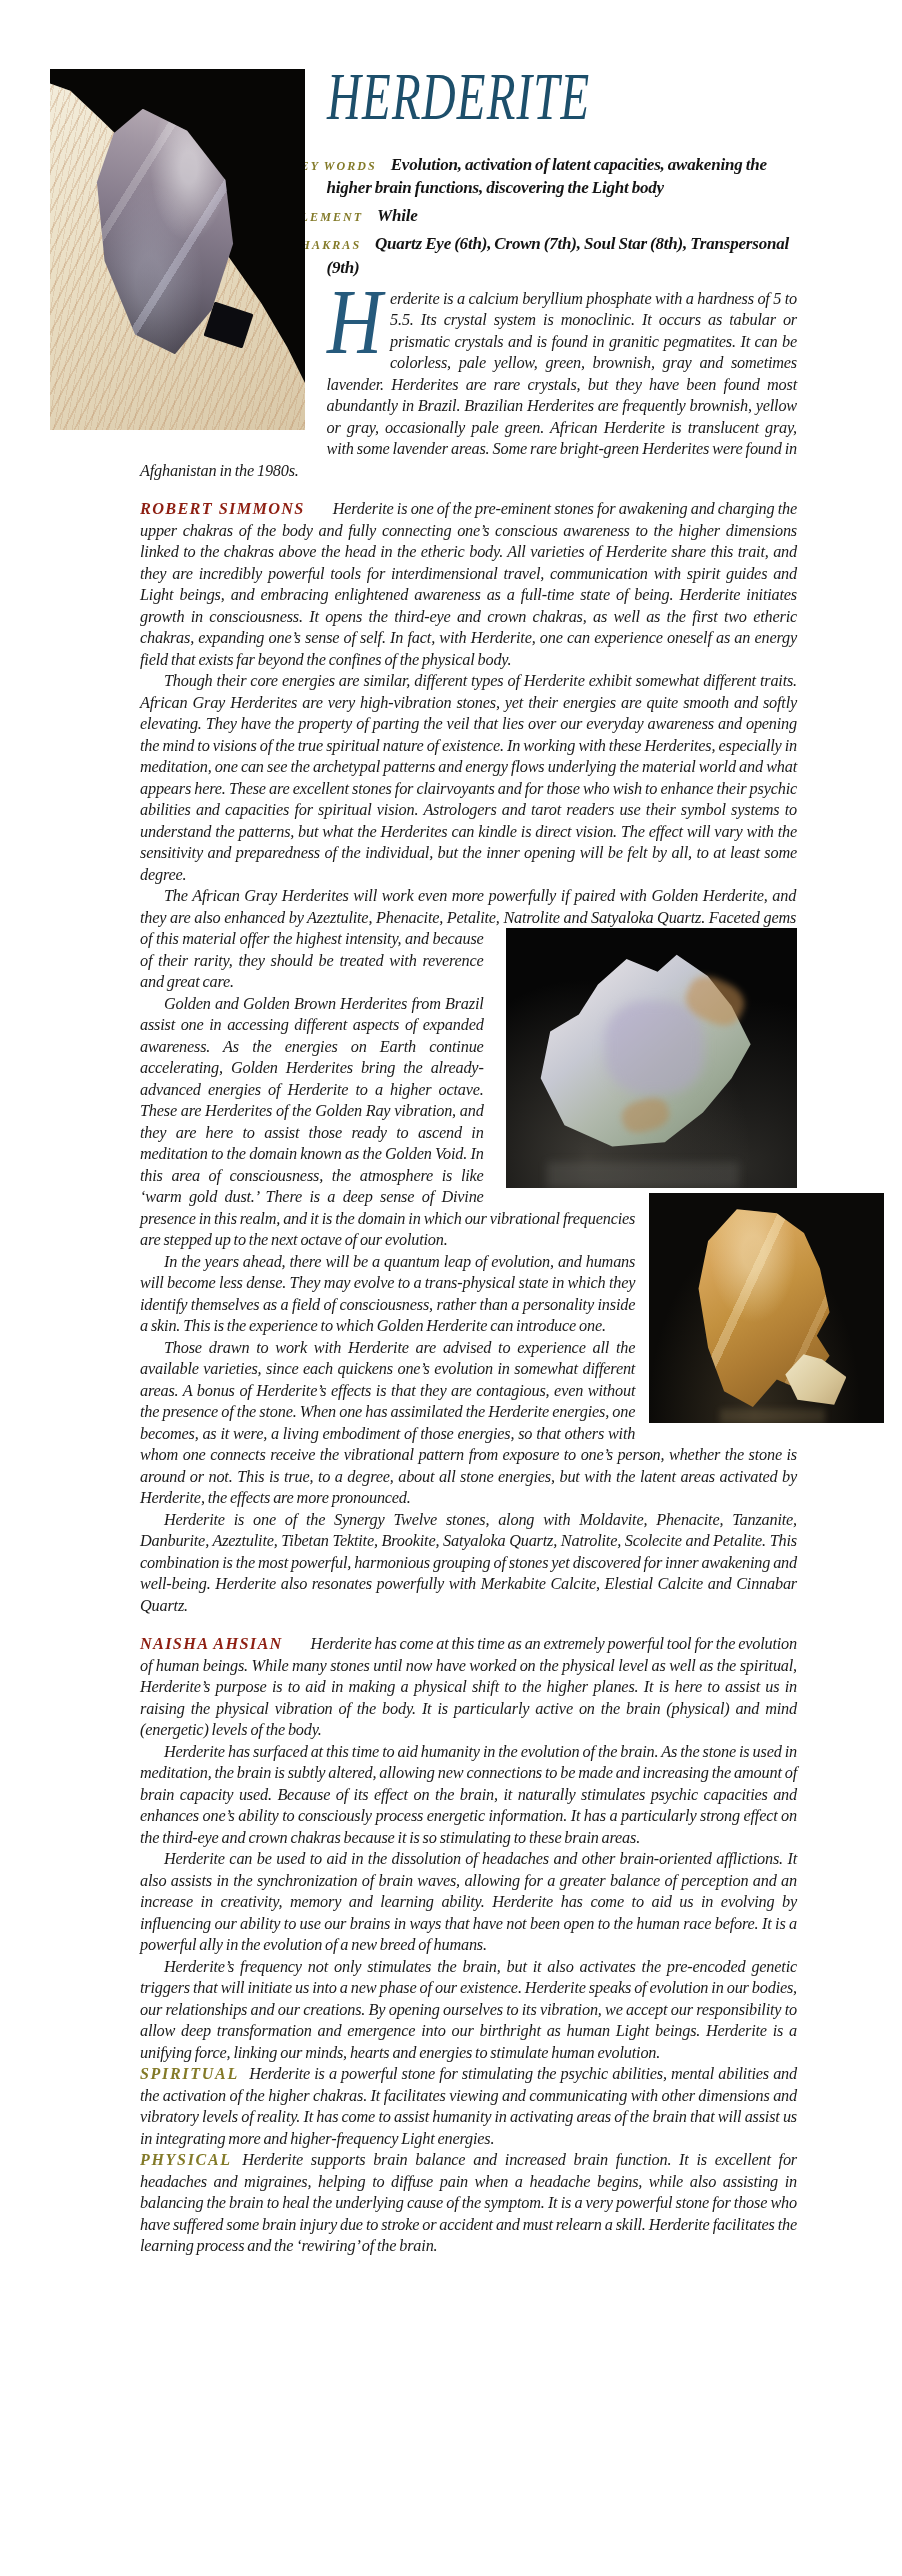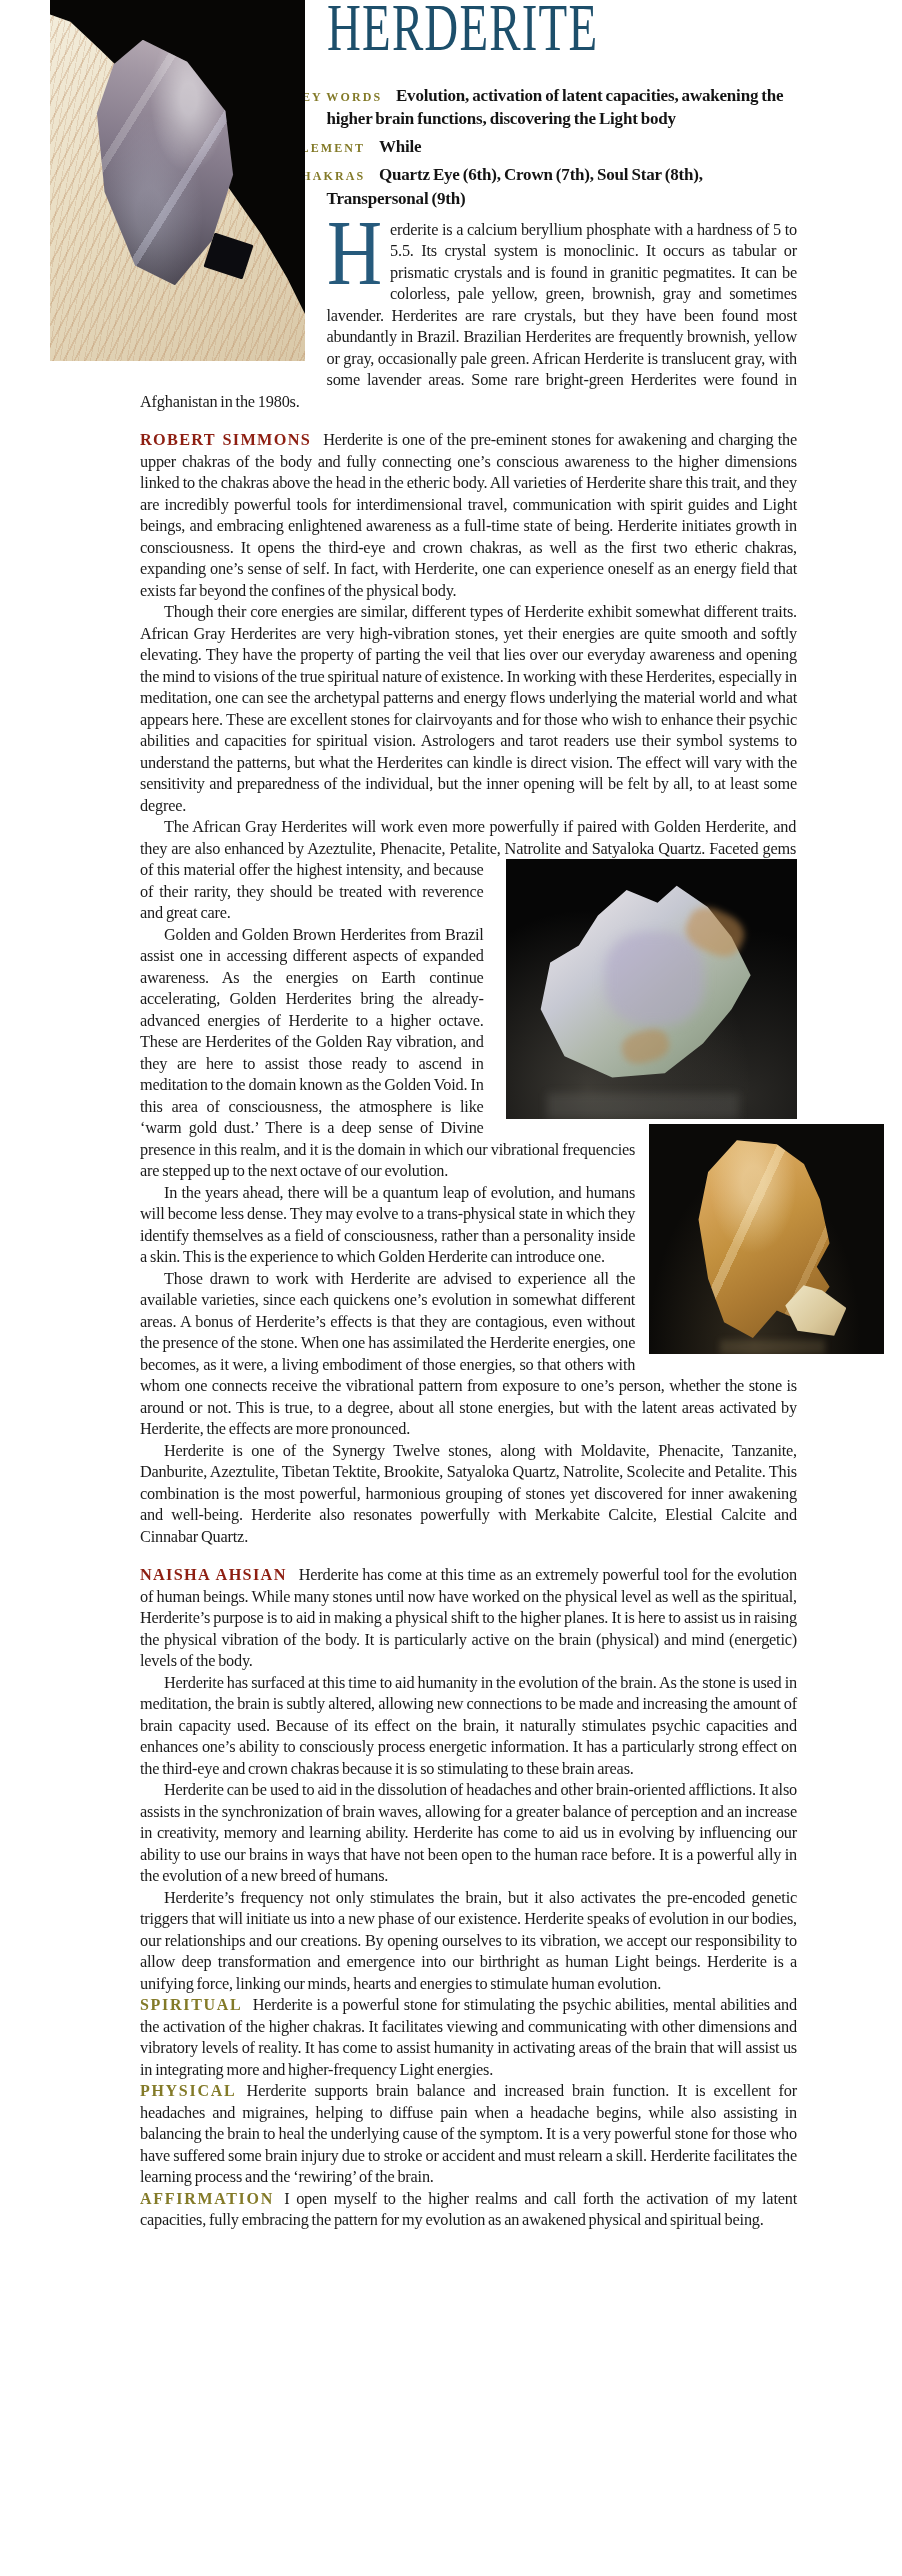--- a/index.html
+++ b/index.html
@@ -1,23 +1,24 @@
 <!DOCTYPE html>
 <html style="font-size:13.8px"><head>
 <meta charset="utf-8">
 <style>
   html,body{margin:0;padding:0;background:#ffffff;}
   .page{
     width:903px;height:2576px;position:relative;overflow:hidden;background:#fff;
     font-family:"Liberation Serif","DejaVu Serif",serif;color:#1a1a1a;
   }
   .content{
-    margin-left:140px;width:657px;
+    margin-left:140px;width:657px;padding-top:69px;
     font-size:16.3px;line-height:21.5px;letter-spacing:-0.2px;word-spacing:-0.9px;
     text-align:justify;
+    font-style:italic;
   }
   
   .photo{position:relative;overflow:hidden;}
   .photo-1{float:left;width:255px;height:361px;margin:0 21.5px 12px -90px;background:#070605;}
   .p1-matrix{position:absolute;inset:0;
     background:
       repeating-linear-gradient(118deg, rgba(188,139,96,0.30) 0 1.7px, rgba(0,0,0,0) 1.7px 9.5px),
       repeating-linear-gradient(100deg, rgba(170,120,80,0.18) 0 0.9px, rgba(0,0,0,0) 0.9px 6px),
       linear-gradient(150deg,#f4eedd 0%,#e9ddc2 45%,#d9c8a8 100%);
     clip-path:polygon(0 4%,8% 6%,20% 14%,33% 23%,46% 30%,59% 41%,71% 53%,83% 65%,93% 77%,100% 87%,100% 100%,0 100%);}
@@ -69,21 +70,21 @@
   .klabel{color:#837a28;font-size:12px;letter-spacing:2.1px;font-weight:bold;margin-right:13.8px;}
   
   p{margin:0;}
   .dropcap{
     float:left;display:inline-block;color:#265a7c;font-size:93px;line-height:64px;
     height:64px;width:55px;transform:scaleX(0.82);transform-origin:left top;
     margin:2.6px 8.6px 0 0;
   }
   .intro{margin-top:8.6px;}
   .sec-gap{height:17px;}
-  .sechead{color:#8e1f12;font-weight:bold;font-size:16.3px;letter-spacing:1.3px;margin-right:12px;word-spacing:0;}
+  .sechead{color:#8e1f12;font-weight:bold;font-size:16.3px;letter-spacing:1.3px;margin-right:28px;word-spacing:0;}
   .indent{text-indent:24px;}
   .klabel2{color:#837a28;font-weight:bold;font-size:16px;letter-spacing:1.7px;margin-right:10.3px;word-spacing:0;}
   .wrap-spacer{float:right;width:0.9px;height:43px;}
 </style>
 </head>
 <body>
 
 <div class="page">
   <div class="content">
 
@@ -153,19 +154,16 @@
     <p class="indent"><span>Herderite has surfaced at this time to aid humanity in the evolution of the brain. As the stone is used in meditation, the brain is subtly altered, allowing new connections to be made and increasing the amount of brain capacity used. Because of its effect on the brain, it naturally stimulates psychic capacities and enhances one’s ability to consciously process energetic information. It has a particularly strong effect on the third-eye and crown chakras because it is so stimulating to these brain areas.</span></p>
     <p class="indent"><span>Herderite can be used to aid in the dissolution of headaches and other brain-oriented afflictions. It also assists in the synchronization of brain waves, allowing for a greater balance of perception and an increase in creativity, memory and learning ability. Herderite has come to aid us in evolving by influencing our ability to use our brains in ways that have not been open to the human race before. It is a powerful ally in the evolution of a new breed of humans.</span></p>
     <p class="indent"><span>Herderite’s frequency not only stimulates the brain, but it also activates the pre-encoded genetic triggers that will initiate us into a new phase of our existence. Herderite speaks of evolution in our bodies, our relationships and our creations. By opening ourselves to its vibration, we accept our responsibility to allow deep transformation and emergence into our birthright as human Light beings. Herderite is a unifying force, linking our minds, hearts and energies to stimulate human evolution.</span></p>
 
     <p>
       <span class="klabel2">SPIRITUAL</span><span>Herderite is a powerful stone for stimulating the psychic abilities, mental abilities and the activation of the higher chakras. It facilitates viewing and communicating with other dimensions and vibratory levels of reality. It has come to assist humanity in activating areas of the brain that will assist us in integrating more and higher-frequency Light energies.</span>
     </p>
     <p>
       <span class="klabel2">PHYSICAL</span><span>Herderite supports brain balance and increased brain function. It is excellent for headaches and migraines, helping to diffuse pain when a headache begins, while also assisting in balancing the brain to heal the underlying cause of the symptom. It is a very powerful stone for those who have suffered some brain injury due to stroke or accident and must relearn a skill. Herderite facilitates the learning process and the ‘rewiring’ of the brain.</span>
     </p>
-    <p>
-      <span class="klabel2">AFFIRMATION</span><span>I open myself to the higher realms and call forth the activation of my latent capacities, fully embracing the pattern for my evolution as an awakened physical and spiritual being.</span>
-    </p>
 
   </div>
 </div>
 
 
 </body></html>

